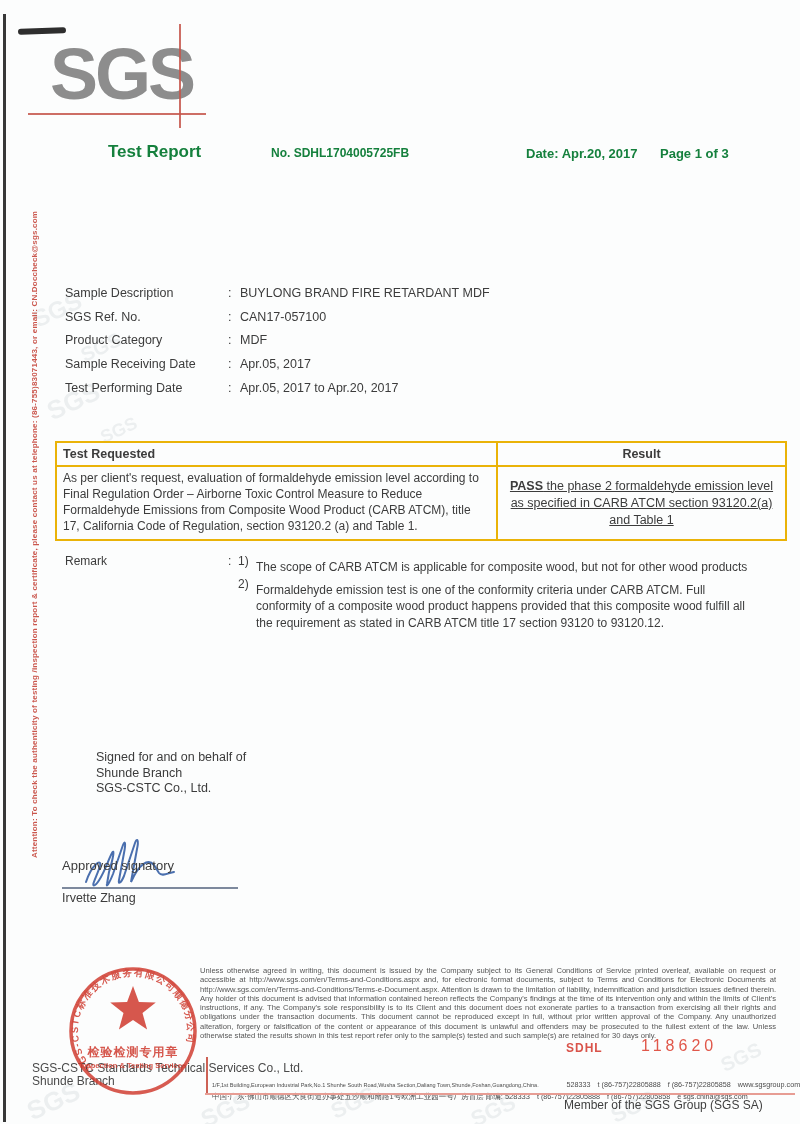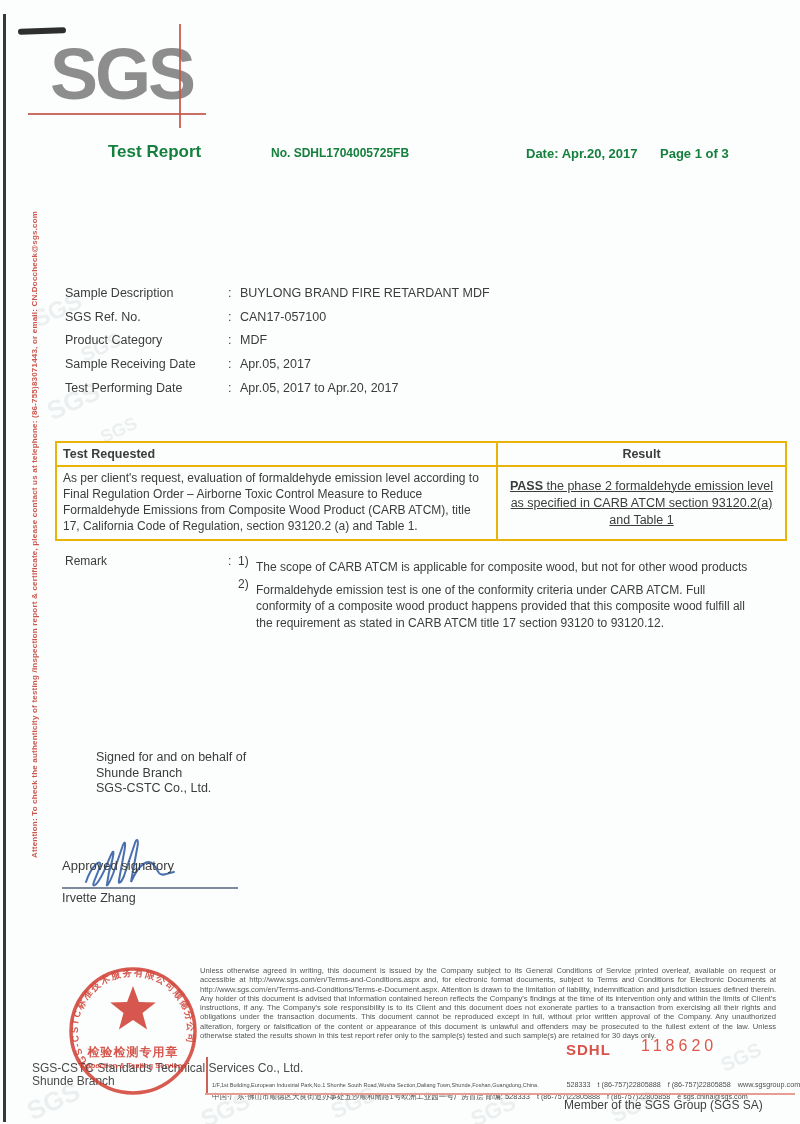--- a/index.html
+++ b/index.html
@@ -55,21 +55,21 @@
   .remark-num{width:18px;flex:none;}
   .remark-text{width:505px;margin-top:6px;}
   
   #sign-block{left:62px;top:750px;font-size:12.5px;line-height:15.5px;margin-left:34px;}
   #sig-svg{left:78px;top:834px;}
   #sig-line{left:62px;top:887px;width:176px;height:2px;background:#5c6b84;opacity:.8;}
   #sig-name{left:62px;top:891px;font-size:12.5px;}
   #sig-role{left:62px;top:858px;font-size:13px;}
   
   #disclaimer{left:200px;top:966px;width:576px;font-size:7.6px;line-height:9.3px;color:#555;text-align:justify;}
-  #code-prefix{left:566px;top:1041px;font-size:15px;font-weight:700;color:#d9534a;letter-spacing:1px;}
+  #code-prefix{left:566px;top:1041px;font-size:12px;font-weight:700;color:#d9534a;letter-spacing:1px;}
   #code-number{left:641px;top:1037px;font-size:16px;color:#e0574a;letter-spacing:4px;}
   #addr-block{left:212px;top:1080px;width:575px;color:#4c4c4c;}
   .addr-row{display:flex;align-items:baseline;gap:7px;white-space:nowrap;margin-bottom:3px;}
   .addr-en{font-size:5.9px;transform:scaleX(.94);transform-origin:left;}
   .addr-cn{font-size:7.5px;}
   .addr-seg{font-size:7.2px;}
   #addr-tick{left:206px;top:1057px;width:2px;height:37px;background:#c0392b;opacity:.8;}
   #footer-line{left:205px;top:1093px;width:590px;height:2px;background:#e79d94;}
   #member{left:564px;top:1098px;font-size:12px;color:#3f3f3f;}
   

